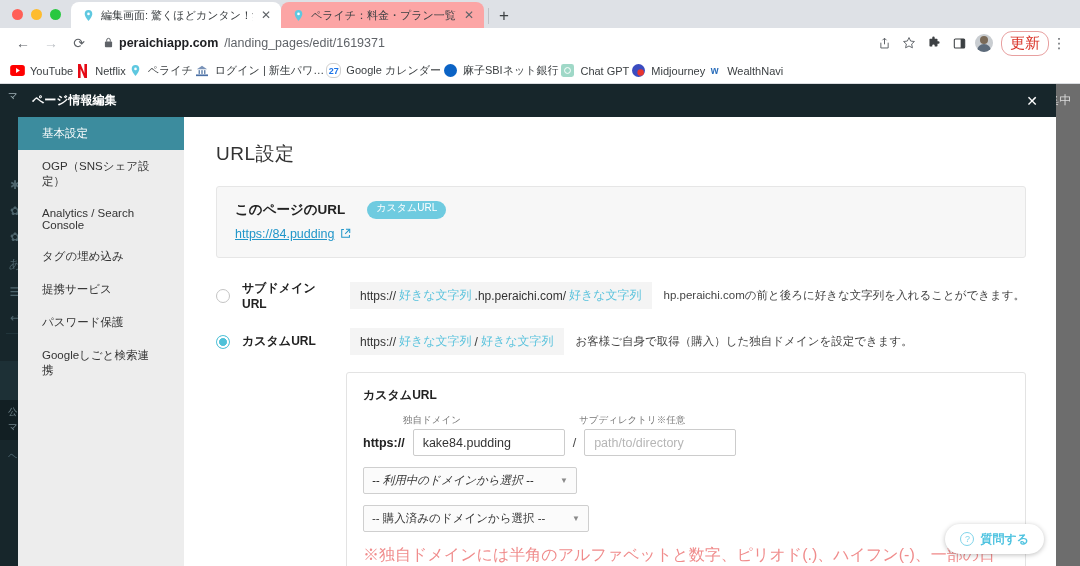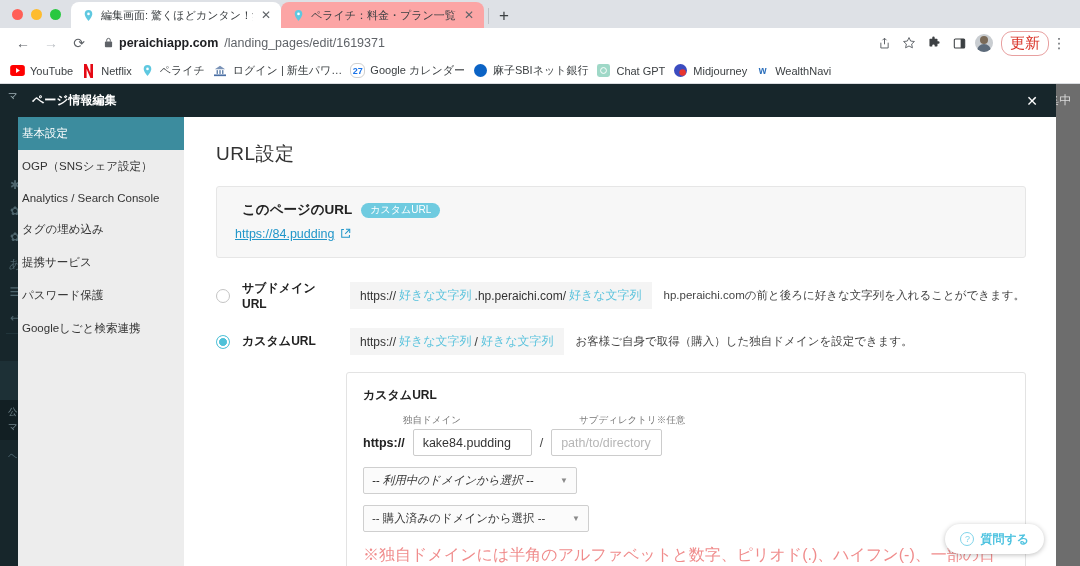--- a/index.html
+++ b/index.html
@@ -78,21 +78,21 @@
     background: #5d6b7a; bottom: 0;
   }
   .update-btn {
     border: 1px solid #e8a0a0; color: #d93025; border-radius: 11px;
     font-size: 15px; padding: 2px 8px; margin-left: 4px;
   }
   .kebab { font-size: 14px; color: #5f6368; padding: 0 4px 0 2px; letter-spacing: 0; }
 
   .bookmarks {
     height: 26px; background: #fff; display: flex; align-items: center;
-    padding: 0 10px; gap: 8px; border-bottom: 1px solid #dadce0;
+    padding: 0 10px; gap: 2px; border-bottom: 1px solid #dadce0;
   }
   .bm { display: flex; align-items: center; gap: 5px; font-size: 11px; color: #3c4043; white-space: nowrap; }
   .bm-ico { width: 15px; height: 15px; flex: 0 0 15px; display: flex; align-items: center; justify-content: center; border-radius: 6px; font-size: 9px; }
 
   
   .page {
     position: absolute; left: 0; top: 84px; width: 1080px; height: 482px;
     background: #6b6b6b; overflow: hidden;
   }
   .editor-sidebar {
@@ -148,35 +148,35 @@
   .modal-header .close-x {
     margin-left: auto; font-size: 14px; font-weight: normal; color: #fff;
     line-height: 1; padding: 2px 4px;
   }
   .modal-body { flex: 1; display: flex; min-height: 0; }
 
   .nav {
     width: 166px; flex: 0 0 166px; background: #ededed; padding-top: 0;
   }
   .nav-item {
-    padding: 9px 4px; font-size: 11.5px; color: #333;
+    padding: 9px 24px; font-size: 11.5px; color: #333;
   }
   .nav-item.active { background: #3c8c9e; color: #fff; }
 
   .content {
     flex: 1; padding: 24px 30px 0 32px; overflow: hidden; position: relative;
     background: #fff;
   }
   .h1 { font-size: 19px; color: #333; font-weight: normal; margin-bottom: 19px; letter-spacing: .5px; }
 
   .urlcard {
     background: #f7f7f7; border: 1px solid #e6e6e6; border-radius: 3px;
     padding: 14px 18px 16px; margin-bottom: 22px;
   }
-  .urlcard-row1 { display: flex; align-items: center; gap: 9px; margin-bottom: 8px; margin-left: 7px; }
+  .urlcard-row1 { display: flex; gap: 22px; margin-bottom: 8px; }
   .urlcard-label { font-size: 13.5px; font-weight: bold; color: #222; }
   .badge {
     background: #6fcbe0; color: #fff; font-size: 10px; border-radius: 9px;
     padding: 2px 9px 3px; line-height: 1;
   }
   .urlcard-link {
     font-size: 12.5px; color: #2196c9; display: flex; align-items: center; gap: 6px;
   }
   .ext-ico { font-size: 10px; }
 
@@ -207,22 +207,22 @@
   .field-labels { display: flex; font-size: 9.5px; color: #777; margin-bottom: 2px; }
   .fl-1 { margin-left: 40px; width: 150px; }
   .fl-2 { margin-left: 26px; }
   .field-row { display: flex; align-items: center; gap: 8px; }
   .https-lbl { font-size: 12.5px; font-weight: bold; color: #222; }
   .txt {
     border: 1px solid #ccc; border-radius: 2px; height: 27px;
     font-size: 12.5px; color: #333; padding: 0 9px;
     font-family: "Liberation Sans", sans-serif; background: #fff;
   }
-  .txt.dom { width: 119px; }
-  .txt.sub { width: 111px; color: #333; }
+  .txt.dom { width: 152px; }
+  .txt.sub { width: 152px; color: #333; }
   .txt.sub::placeholder { color: #b6b6b6; }
   .sep-slash { font-size: 12.5px; color: #444; }
 
   .sel {
     margin-top: 11px; height: 27px; border: 1px solid #cfcfcf; border-radius: 2px;
     background: #fbfbfb; font-size: 11.5px; color: #333;
     display: flex; align-items: center; padding: 0 8px; gap: 12px; width: max-content;
   }
   .sel .caret { color: #8a8a8a; font-size: 8px; margin-left: auto; padding-left: 6px; }
   .sel.w1 { min-width: 214px; font-style: italic; }

